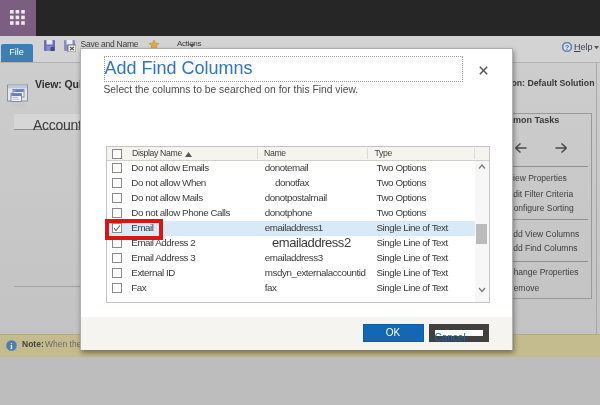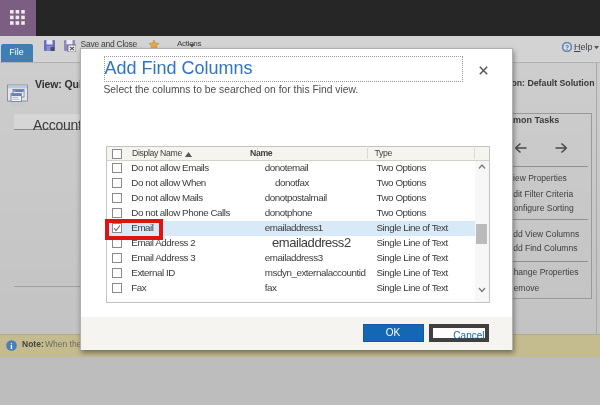--- a/index.html
+++ b/index.html
@@ -36,21 +36,21 @@
     <rect x="2.5" y="6" width="6" height="5" fill="#8c8cd0"></rect>
     <rect x="6.5" y="7" width="4" height="4" fill="#4a4a72"></rect>
   </svg>
 
   <svg class="abs" style="left:64px;top:40px;" width="12" height="12">
     <rect x="0" y="0" width="11" height="11" rx="1" fill="#8a8ac6"></rect>
     <rect x="2.5" y="0" width="6" height="4.5" fill="#ececf4"></rect>
     <rect x="4" y="5" width="8" height="7" fill="#f2f2f2" stroke="#666" stroke-width="0.8"></rect>
     <path d="M6 6.8 L10 10.2 M10 6.8 L6 10.2" stroke="#444" stroke-width="1.1"></path>
   </svg>
-  <div class="abs" style="left:80.5px;top:39.5px;font-size:8.5px;line-height:8px;letter-spacing:-0.25px;color:#3b3b3b;">Save and Close</div>
+  <div class="abs" style="left:80.5px;top:39.5px;font-size:8.5px;line-height:8px;letter-spacing:-0.25px;color:#3b3b3b;">Save and Name</div>
 
   <svg class="abs" style="left:148.5px;top:40px;" width="10" height="9">
     <path d="M5 0 L6.4 3.2 L10 3.5 L7.3 5.6 L8.2 9 L5 7.1 L1.8 9 L2.7 5.6 L0 3.5 L3.6 3.2 Z" fill="#e8a83c" stroke="#b27e20" stroke-width="0.5"></path>
   </svg>
   <div class="abs" style="left:161px;top:39.5px;font-size:8px;line-height:8px;letter-spacing:-0.3px;color:#3b3b3b;margin-left:16px;">Actions</div>
   <svg class="abs" style="left:189px;top:44px;" width="6" height="4">
       <path d="M0 0 L6 0 L3 3.6 Z" fill="#555"></path>
     </svg>
 
   <svg class="abs" style="left:562px;top:42px;" width="10" height="10">
@@ -131,21 +131,21 @@
 
   <div class="abs" style="left:106.5px;top:147px;width:382px;height:13px;background:#f5f4ef;border-bottom:1px solid #d2d0c8;box-sizing:content-box;"></div>
   <div class="abs" style="left:257px;top:148px;width:1px;height:11px;background:#dddbd3;"></div>
   <div class="abs" style="left:367px;top:148px;width:1px;height:11px;background:#dddbd3;"></div>
   <div class="abs" style="left:473.5px;top:148px;width:1px;height:11px;background:#dddbd3;"></div>
   <div class="abs" style="left:112px;top:149px;width:10px;height:10px;border:1px solid #8a8a8a;background:#fff;box-sizing:border-box;"></div>
   <div class="abs" style="left:132px;top:149px;font-size:8.7px;line-height:9px;letter-spacing:-0.35px;color:#3e3e3e;">Display Name</div>
   <svg class="abs" style="left:184.5px;top:151.5px;" width="7" height="5">
       <path d="M3.5 0 L7 5 L0 5 Z" fill="#555"></path>
     </svg>
-  <div class="abs" style="left:250px;top:149px;font-size:8.7px;line-height:9px;letter-spacing:-0.35px;color:#3e3e3e;font-weight:bold;">Name</div>
+  <div class="abs" style="left:264px;top:149px;font-size:8.7px;line-height:9px;letter-spacing:-0.35px;color:#3e3e3e;">Name</div>
   <div class="abs" style="left:374.5px;top:149px;font-size:8.7px;line-height:9px;letter-spacing:-0.35px;color:#3e3e3e;">Type</div>
 
   <div id="rows">
       <div class="abs" style="left:112px;top:163px;width:10px;height:10px;border:1px solid #8a8a8a;background:#fff;box-sizing:border-box;"></div>
       <div class="abs" style="left:131.3px;top:163.2px;font-size:9.8px;line-height:10px;letter-spacing:-0.45px;color:#3b3b3b;">Do not allow Emails</div>
       <div class="abs" style="left:264.8px;top:163.2px;font-size:9.8px;line-height:10px;letter-spacing:-0.45px;color:#3b3b3b;">donotemail</div>
       <div class="abs" style="left:376.5px;top:163.2px;font-size:9.8px;line-height:10px;letter-spacing:-0.45px;color:#3b3b3b;">Two Options</div>
       <div class="abs" style="left:112px;top:178px;width:10px;height:10px;border:1px solid #8a8a8a;background:#fff;box-sizing:border-box;"></div>
       <div class="abs" style="left:131.3px;top:178.2px;font-size:9.8px;line-height:10px;letter-spacing:-0.45px;color:#3b3b3b;">Do not allow When</div>
       <div class="abs" style="left:275px;top:178.2px;font-size:9.8px;line-height:10px;letter-spacing:-0.45px;color:#3b3b3b;">donotfax</div>
@@ -190,15 +190,15 @@
     </svg>
   <svg class="abs" style="left:478px;top:287px;" width="8" height="6">
       <path d="M1 1 L4 4.5 L7 1" stroke="#777" stroke-width="1.2" fill="none"></path>
     </svg>
   <div class="abs" style="left:476px;top:223.5px;width:10.5px;height:20px;background:#bbbbbb;"></div>
 
   <div class="abs" style="left:104.5px;top:219px;width:58px;height:20.5px;border:4px solid #dd1414;box-sizing:border-box;"></div>
 
   <div class="abs" style="left:81px;top:317px;width:431px;height:32.5px;background:#f5f4f1;"></div>
   <div class="abs" style="left:362.5px;top:324px;width:61px;height:18px;background:#1467b3;border:1px solid #0f5ba5;box-sizing:border-box;color:#fff;font-size:10px;text-align:center;line-height:16px;">OK</div>
-  <div class="abs" style="left:428.5px;top:324px;width:60px;height:18px;background:#fdfdfd;border:4px solid #404040;box-sizing:border-box;color:#1665b0;font-size:10px;text-align:right;line-height:16px;">Cancel</div>
+  <div class="abs" style="left:428.5px;top:324px;width:60px;height:18px;background:#fdfdfd;border:6px solid #404040;box-sizing:border-box;color:#1665b0;font-size:10px;text-align:left;line-height:16px;">Cancel</div>
 
 </div>
 
 </body></html>

